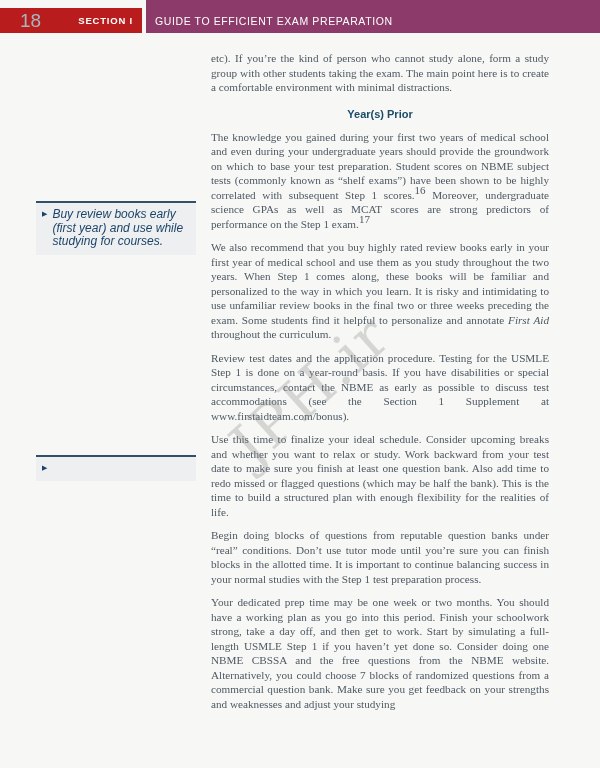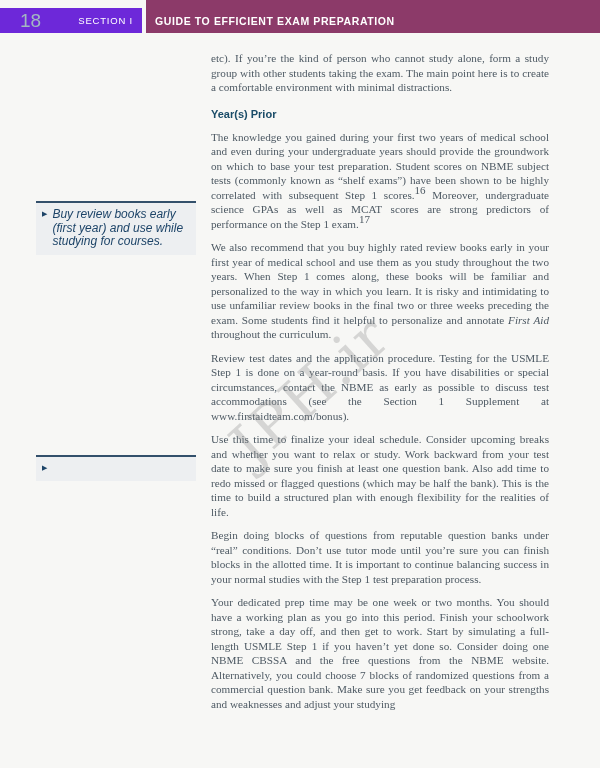--- a/index.html
+++ b/index.html
@@ -15,54 +15,54 @@
   
   .header-title-bar {
     position:absolute; left:146px; top:0; width:454px; height:33px;
     background:#8c3a69;
     display:flex; align-items:center;
     padding:8px 0 0 9px;
   }
   .header-title {
     color:#ffffff;
     font-family:"Liberation Sans", sans-serif;
-    font-weight:bold; font-size:10.5px; letter-spacing:0.6px;
+    font-weight:normal; font-size:10.5px; letter-spacing:0.6px;
   }
   .header-section-box {
     position:absolute; left:0; top:8px; width:142px; height:25px;
-    background:#6d28d9;
+    background:#b91c1c;
     display:flex; align-items:center; justify-content:space-between;
     padding:0 9px 0 20px;
   }
   .page-number {
     color:#a3b7c1;
     font-family:"Liberation Sans", sans-serif;
     font-weight:normal; font-size:19px; line-height:19px;
   }
   .section-label {
     color:#ffffff;
     font-family:"Liberation Sans", sans-serif;
-    font-weight:normal; font-size:9.5px; letter-spacing:0.8px;text-align:right;
+    font-weight:bold; font-size:9.5px; letter-spacing:0.8px;text-align:right;
   }
 
   
   .main-col {
     position:absolute; left:211px; top:51px; width:338px;
     color:#4d5963;
     font-size:11.2px; line-height:14.5px;
     text-align:justify;
     z-index:2;
   }
   .main-col p { margin:0 0 9px 0; }
   .section-heading {
     font-family:"Liberation Sans", sans-serif;
     font-weight:bold; font-size:11px; line-height:13px;
     color:#1a4c68;
     margin:13px 0 9px 0;
-    text-align:left;
+    text-align:center;
   }
   sup.fn { font-size:11px; line-height:0; vertical-align:super; }
   .italic { font-style:italic; }
 
   
   .margin-note {
     position:absolute; left:36px; width:160px;
     background:#edeff1;
     border-top:2px solid #33506b;
     padding:5px 6px 6px 6px;

